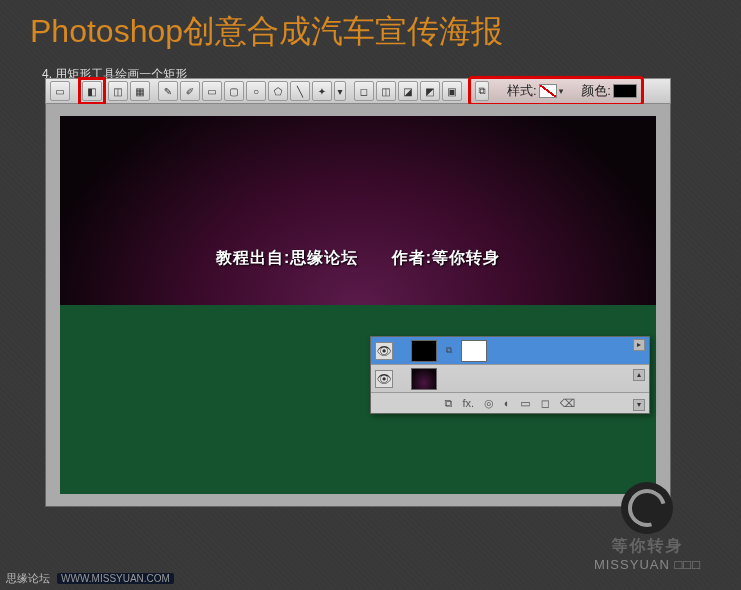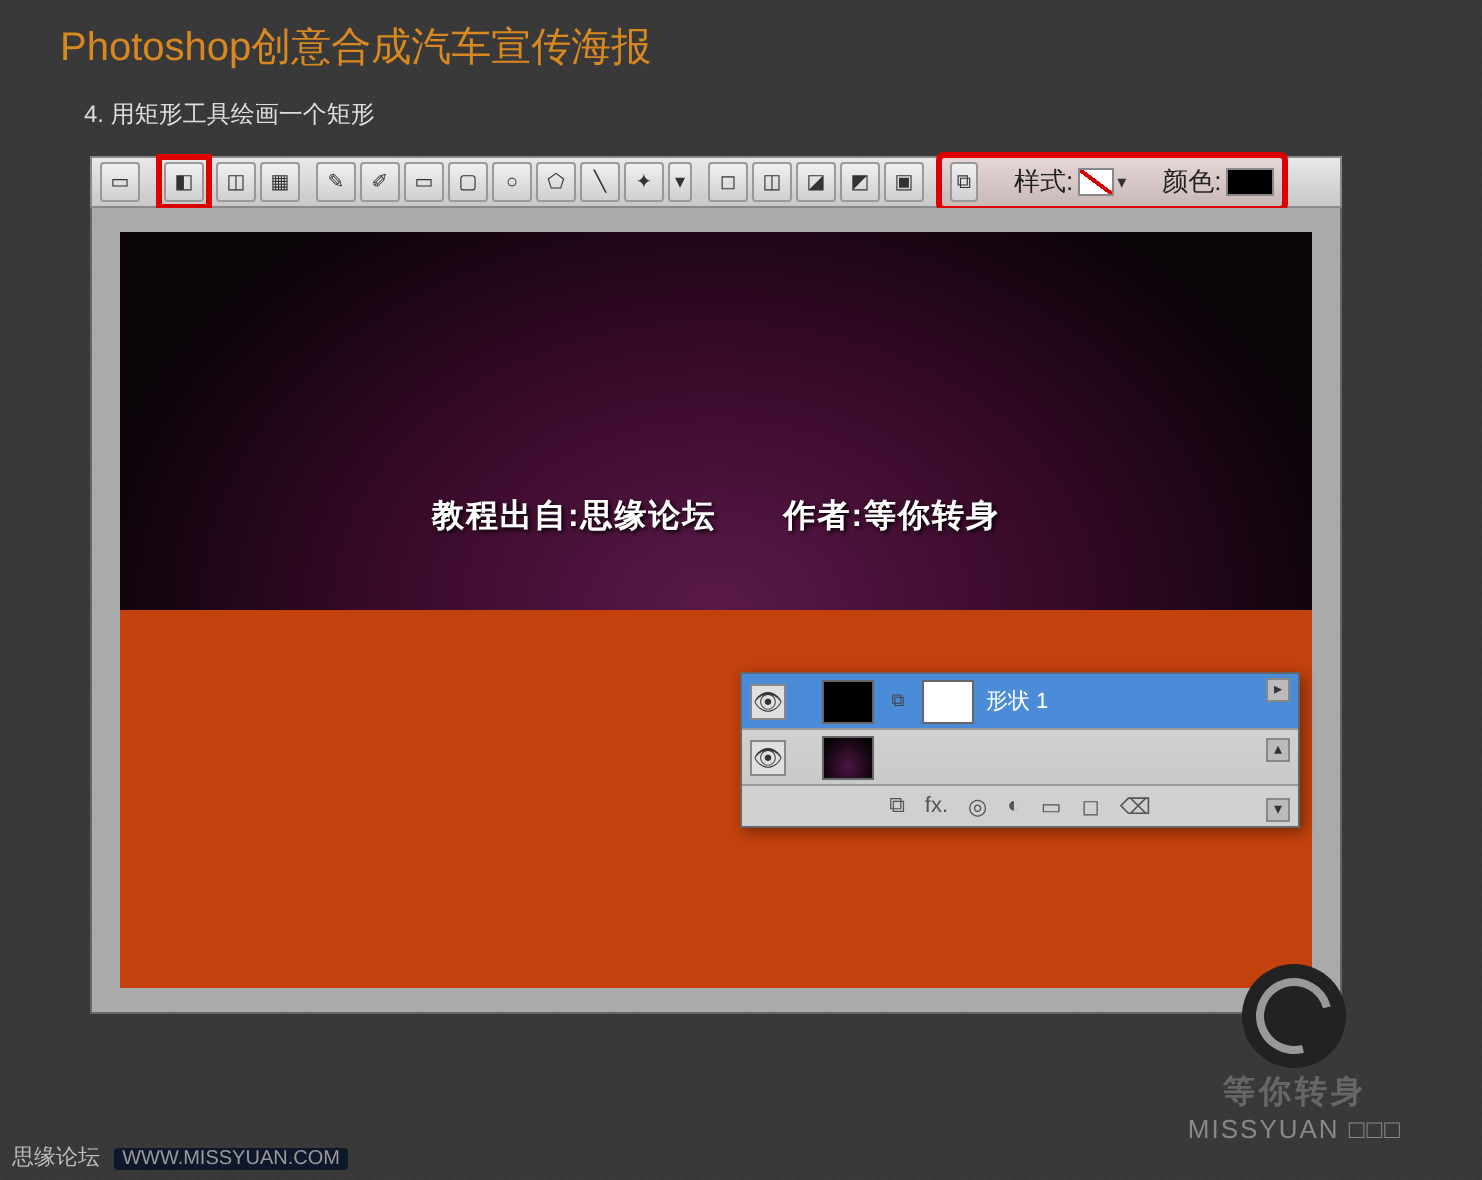--- a/index.html
+++ b/index.html
@@ -7,21 +7,21 @@
   width: 741px;
   height: 590px;
   background: #3a3a3a;
   background-image: repeating-linear-gradient(45deg, #3a3a3a 0, #3a3a3a 2px, #383838 2px, #383838 4px);
   font-family: "Microsoft YaHei", sans-serif;
   position: relative;
   overflow: hidden;
 }
 .page-title {
   color: #d88820;
-  font-size: 20px;
+  font-size: 32px;
   font-weight: normal;
   padding: 10px 0 0 30px;
 }
 .step-text {
   color: #ddd;
   font-size: 12px;
   padding: 12px 0 0 42px;
 }
 .editor-area {
   position: absolute;
@@ -88,21 +88,21 @@
 .canvas-frame {
   background: #aaa;
   border: 1px solid #666;
   border-top: none;
   height: 403px;
   position: relative;
 }
 .canvas-inner {
   position: absolute;
   left: 14px; top: 12px; right: 14px; bottom: 12px;
-  background: #c2410c;
+  background: #14532d;
 }
 .purple-grad {
   position: absolute;
   left: 0; top: 0; right: 0; height: 50%;
   background: radial-gradient(ellipse 400px 300px at 50% 100%, #5a1a4a 0%, #3a0a2a 40%, #0a0308 80%);
 }
 .watermark-text {
   position: absolute;
   left: 0; right: 0; top: 35%;
   text-align: center;
@@ -275,21 +275,20 @@
   </div>
 </div>
 
 <div class="layers-panel">
   <div class="layer-row active">
     <span class="eye-icon">👁</span>
     <span style="width:6px"></span>
     <span class="layer-thumb"></span>
     <span class="link-icon">⧉</span>
     <span class="mask-thumb"></span>
-    <span class="layer-name">形状 1</span>
   </div>
   <div class="layer-row">
     <span class="eye-icon">👁</span>
     <span style="width:6px"></span>
     <span class="layer-thumb purple"></span>
   </div>
   <div class="panel-tools">
     <span>⧉</span>
     <span>fx.</span>
     <span>◎</span>

